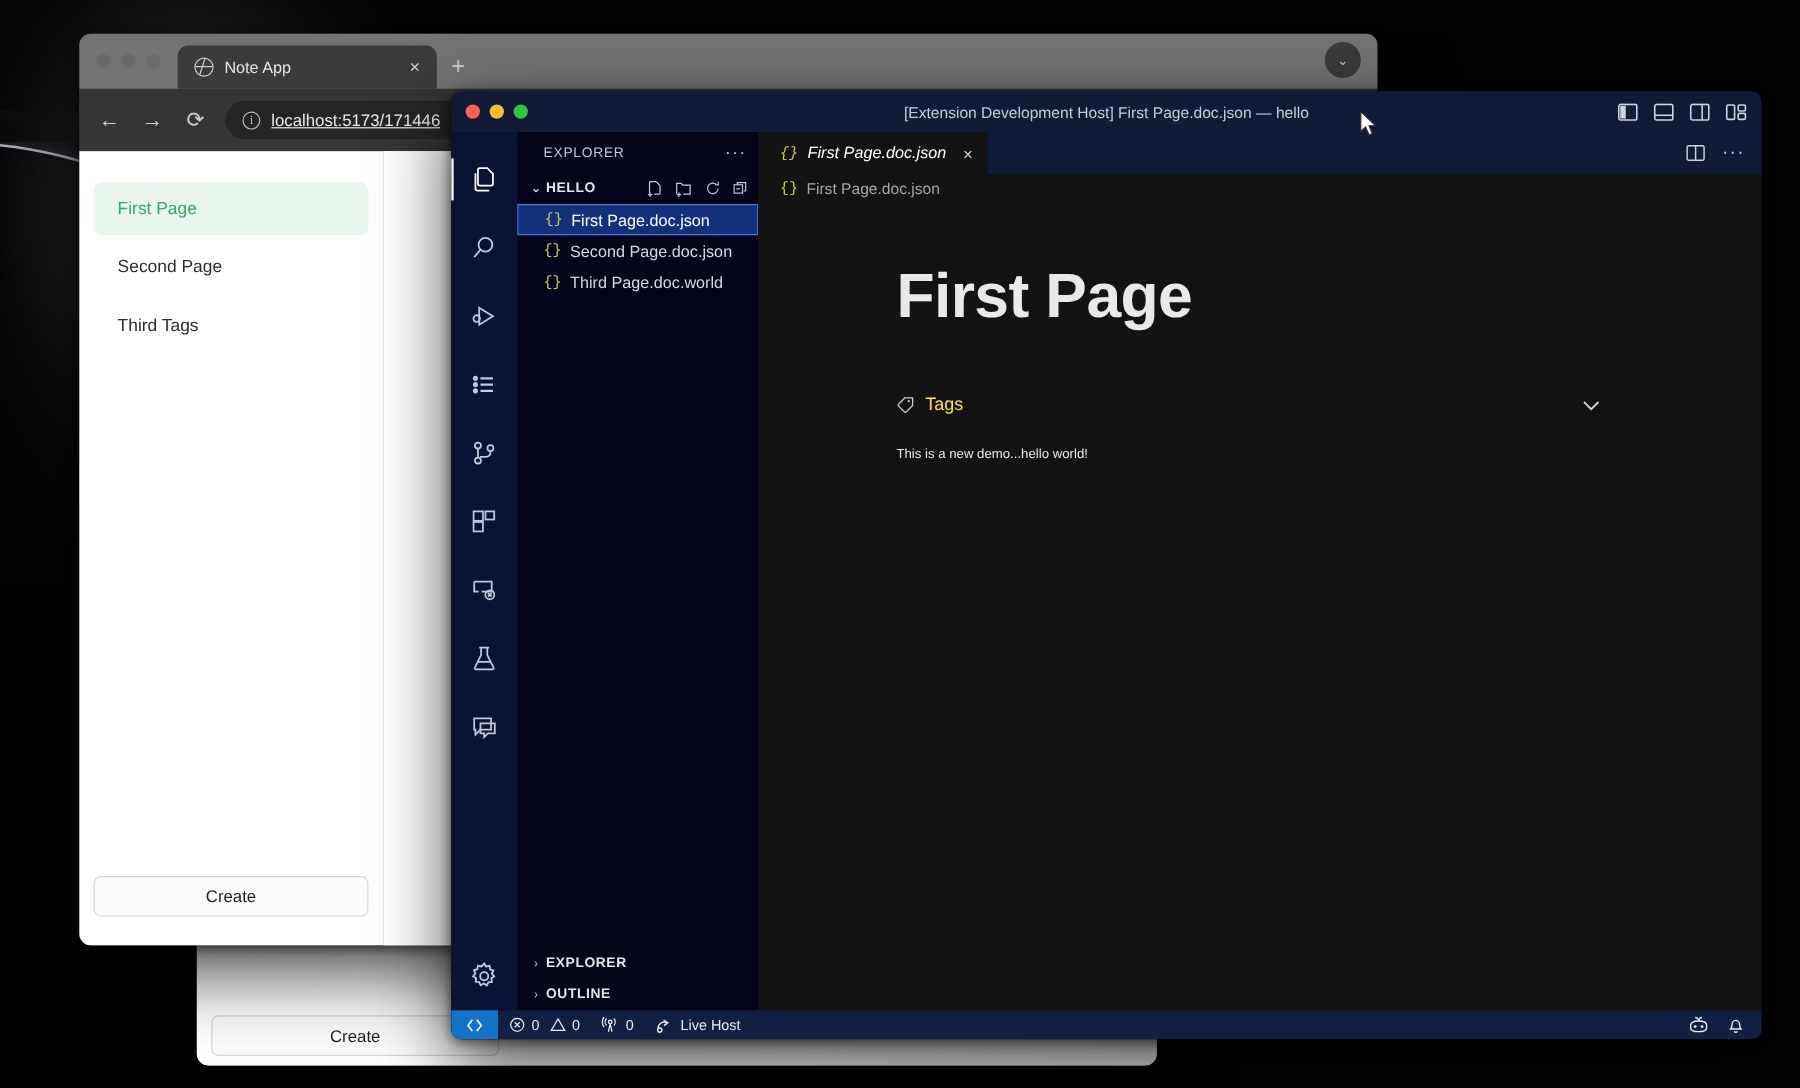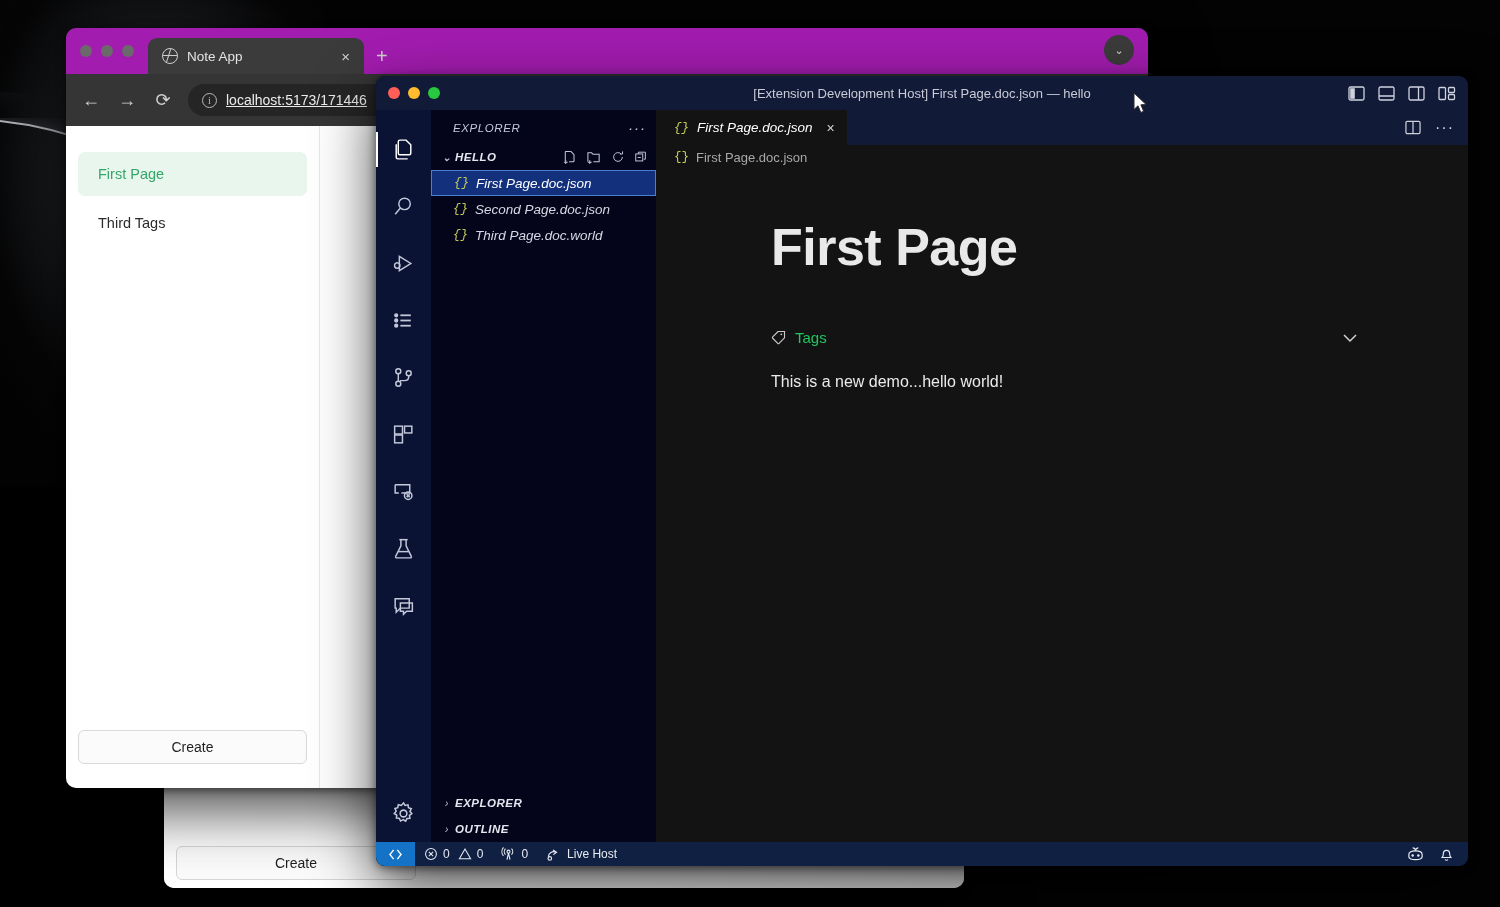--- a/index.html
+++ b/index.html
@@ -80,21 +80,21 @@
   }
 
   
   #win-browser {
     left: 66px; top: 28px;
     width: 1082px; height: 760px;
     background: #2f2f2f;
   }
   .br-tabstrip {
     height: 46px;
-    background: #a21caf;
+    background: #737373;
     display: flex; align-items: flex-end;
     padding-left: 14px;
     position: relative;
   }
   .traffic { display: flex; gap: 9px; align-items: center; height: 46px; padding-right: 14px; }
   .tl { width: 12px; height: 12px; border-radius: 50%; background: #6a6a6a; }
   .br-tab {
     height: 36px;
     min-width: 216px;
     background: #3b3b3b;
@@ -247,26 +247,25 @@
     position: relative;
   }
   .act-item.active { color: #ffffff; }
   .act-item.active::before {
     content: ""; position: absolute; left: 0; top: 11px; bottom: 11px;
     width: 2px; background: #ffffff;
   }
   .act-spacer { flex: 1; }
 
   .sidebar {
-    width: 225px;
+    width: 201px;
     background: #04051a;
     display: flex; flex-direction: column;
     flex: none;
     min-height: 0;
-    font-style: italic;
   }
   .sb-head {
     height: 35px;
     display: flex; align-items: center;
     padding: 0 10px 0 22px;
     color: #c3c8da;
     font-size: 11.5px;
     letter-spacing: 0.6px;
     flex: none;
   }
@@ -350,27 +349,27 @@
   .doc-title {
     color: #e9e9e9;
     font-size: 52px;
     font-weight: bold;
     letter-spacing: -0.5px;
     margin-bottom: 52px;
   }
   .doc-tags-row {
     display: flex; align-items: center;
     width: 587px;
-    color: #22c55e;
+    color: #fde047;
     font-size: 15px;
     margin-bottom: 27px;
   }
   .doc-tags-row .tag-label { margin-left: 9px; }
   .doc-tags-row .tag-chev { margin-left: auto; color: #d2d2d2; font-size: 13px; }
-  .doc-body { color: #eaeaea; font-size: 16px; }
+  .doc-body { color: #eaeaea; font-size: 11px; }
 
   .statusbar {
     height: 24px;
     background: #102043;
     display: flex; align-items: center;
     color: #e8eaf2;
     font-size: 12px;
     flex: none;
   }
   .sb-remote {
@@ -426,20 +425,21 @@
     <span class="br-navbtn">⟳</span>
     <div class="br-omnibox">
       <span class="info-i">i</span>
       <span class="url">localhost:5173/171446</span>
     </div>
   </div>
 
   <div class="br-viewport">
     <div class="note-sidebar">
       <div class="note-item active">First Page</div>
+      <div class="note-item">Second Page</div>
       <div class="note-item">Third Tags</div>
       <div class="note-create">Create</div>
     </div>
     <div class="note-main">
       <div class="note-scroll"></div>
     </div>
   </div>
 </div>
 
 <div class="win" id="win-code">

